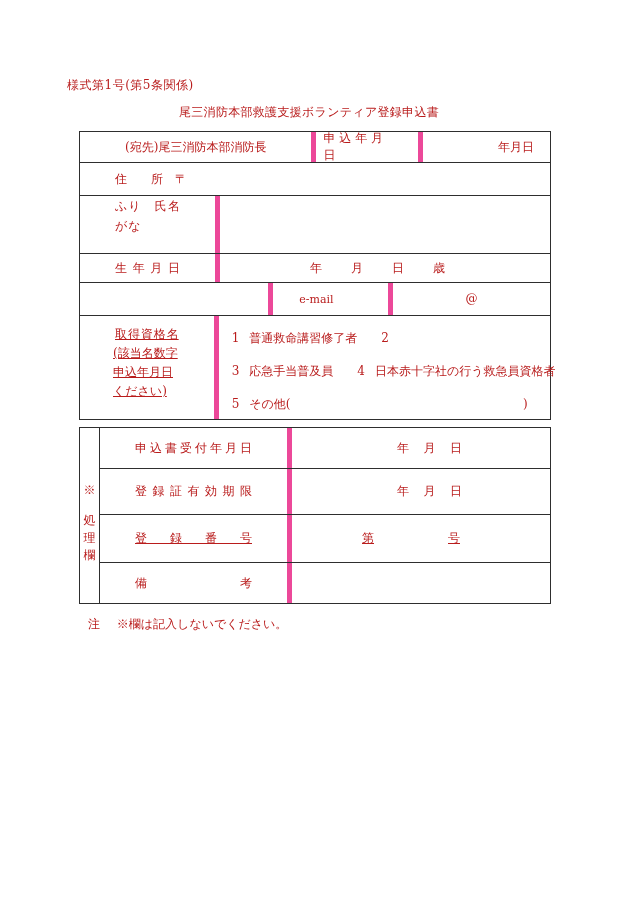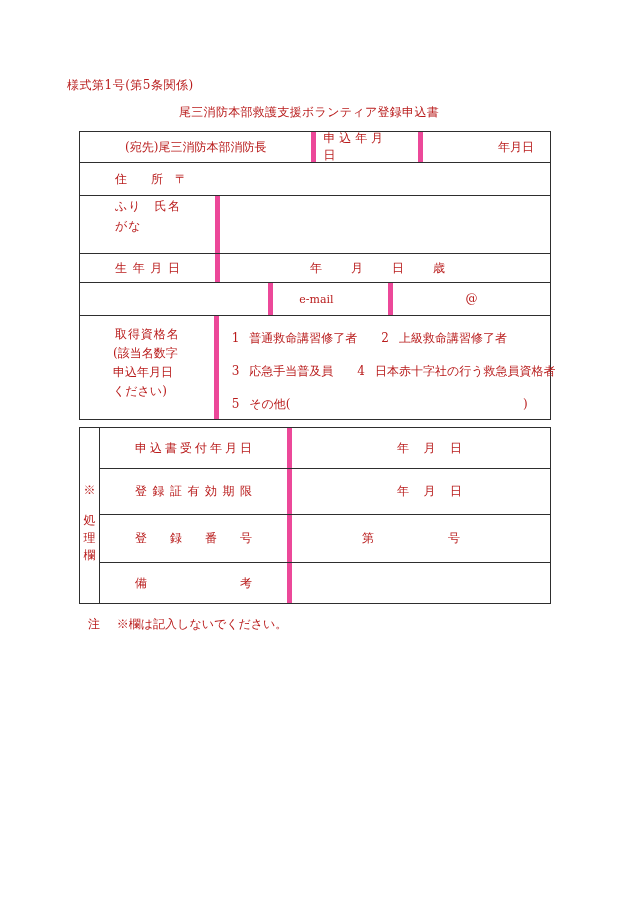--- a/index.html
+++ b/index.html
@@ -75,21 +75,21 @@
   .date-appl { padding-left: 75px; padding-right: 18px; }
   .date-birth { padding-left: 90px; padding-right: 105px; }
   .date-office { padding-left: 105px; padding-right: 88px; }
 
   .qual-label {
     flex-direction: column;
     justify-content: flex-start;
     align-items: stretch;
     padding-top: 9px;
   }
-  .qual-label .ln { line-height: 19px; padding: 0 5px; }
+  .qual-label .ln { line-height: 19px; padding: 0 5px; text-decoration: underline; }
   .qual-label .ln.first { text-align: justify; text-align-last: justify; padding: 0 7px; }
   .qual-content {
     flex-direction: column;
     justify-content: flex-start;
     align-items: stretch;
     padding: 6px 0 0 13px;
   }
   .qual-line { display: flex; line-height: 33px; column-gap: 24px; white-space: nowrap; }
   .qual-pair { display: flex; }
   .qual-no { margin-right: 10px; }
@@ -110,21 +110,21 @@
   .side-label {
     writing-mode: vertical-rl;
     text-orientation: upright;
     letter-spacing: 17px;
     line-height: 20px;
   }
   .t2-main { flex: 1 1 auto; display: flex; flex-direction: column; }
   .t2-main .trow + .trow { border-top: 1px solid #2e2e2e; }
   .t2-r { height: 40px; }
   .t2-r2 { height: 46px; }
-  .t2-r3 { height: 48px; }
+  .t2-r3 { height: 48px; text-decoration: underline; }
   .t2-r4 { height: 41px; }
   .w-t2label { width: 131px; }
   .regno-cell { display: flex; justify-content: space-between; align-items: center; padding-left: 70px; padding-right: 90px; }
 
   .note { margin: 13px 0 0 88px; line-height: 15px; }
   .note-text { margin-left: 13px; }
 </style>
 </head>
 <body>
 
@@ -194,21 +194,20 @@
         <span class="ln">ください)</span>
       </div>
       <div class="cell grow qual-content">
         <div class="qual-line">
           <span class="qual-pair">
             <span class="qual-no">1</span>
             <span>普通救命講習修了者</span>
           </span>
           <span class="qual-pair">
             <span class="qual-no">2</span>
-            <span>上級救命講習修了者</span>
           </span>
         </div>
         <div class="qual-line">
           <span class="qual-pair">
             <span class="qual-no">3</span>
             <span>応急手当普及員</span>
           </span>
           <span class="qual-pair">
             <span class="qual-no">4</span>
             <span>日本赤十字社の行う救急員資格者</span>

